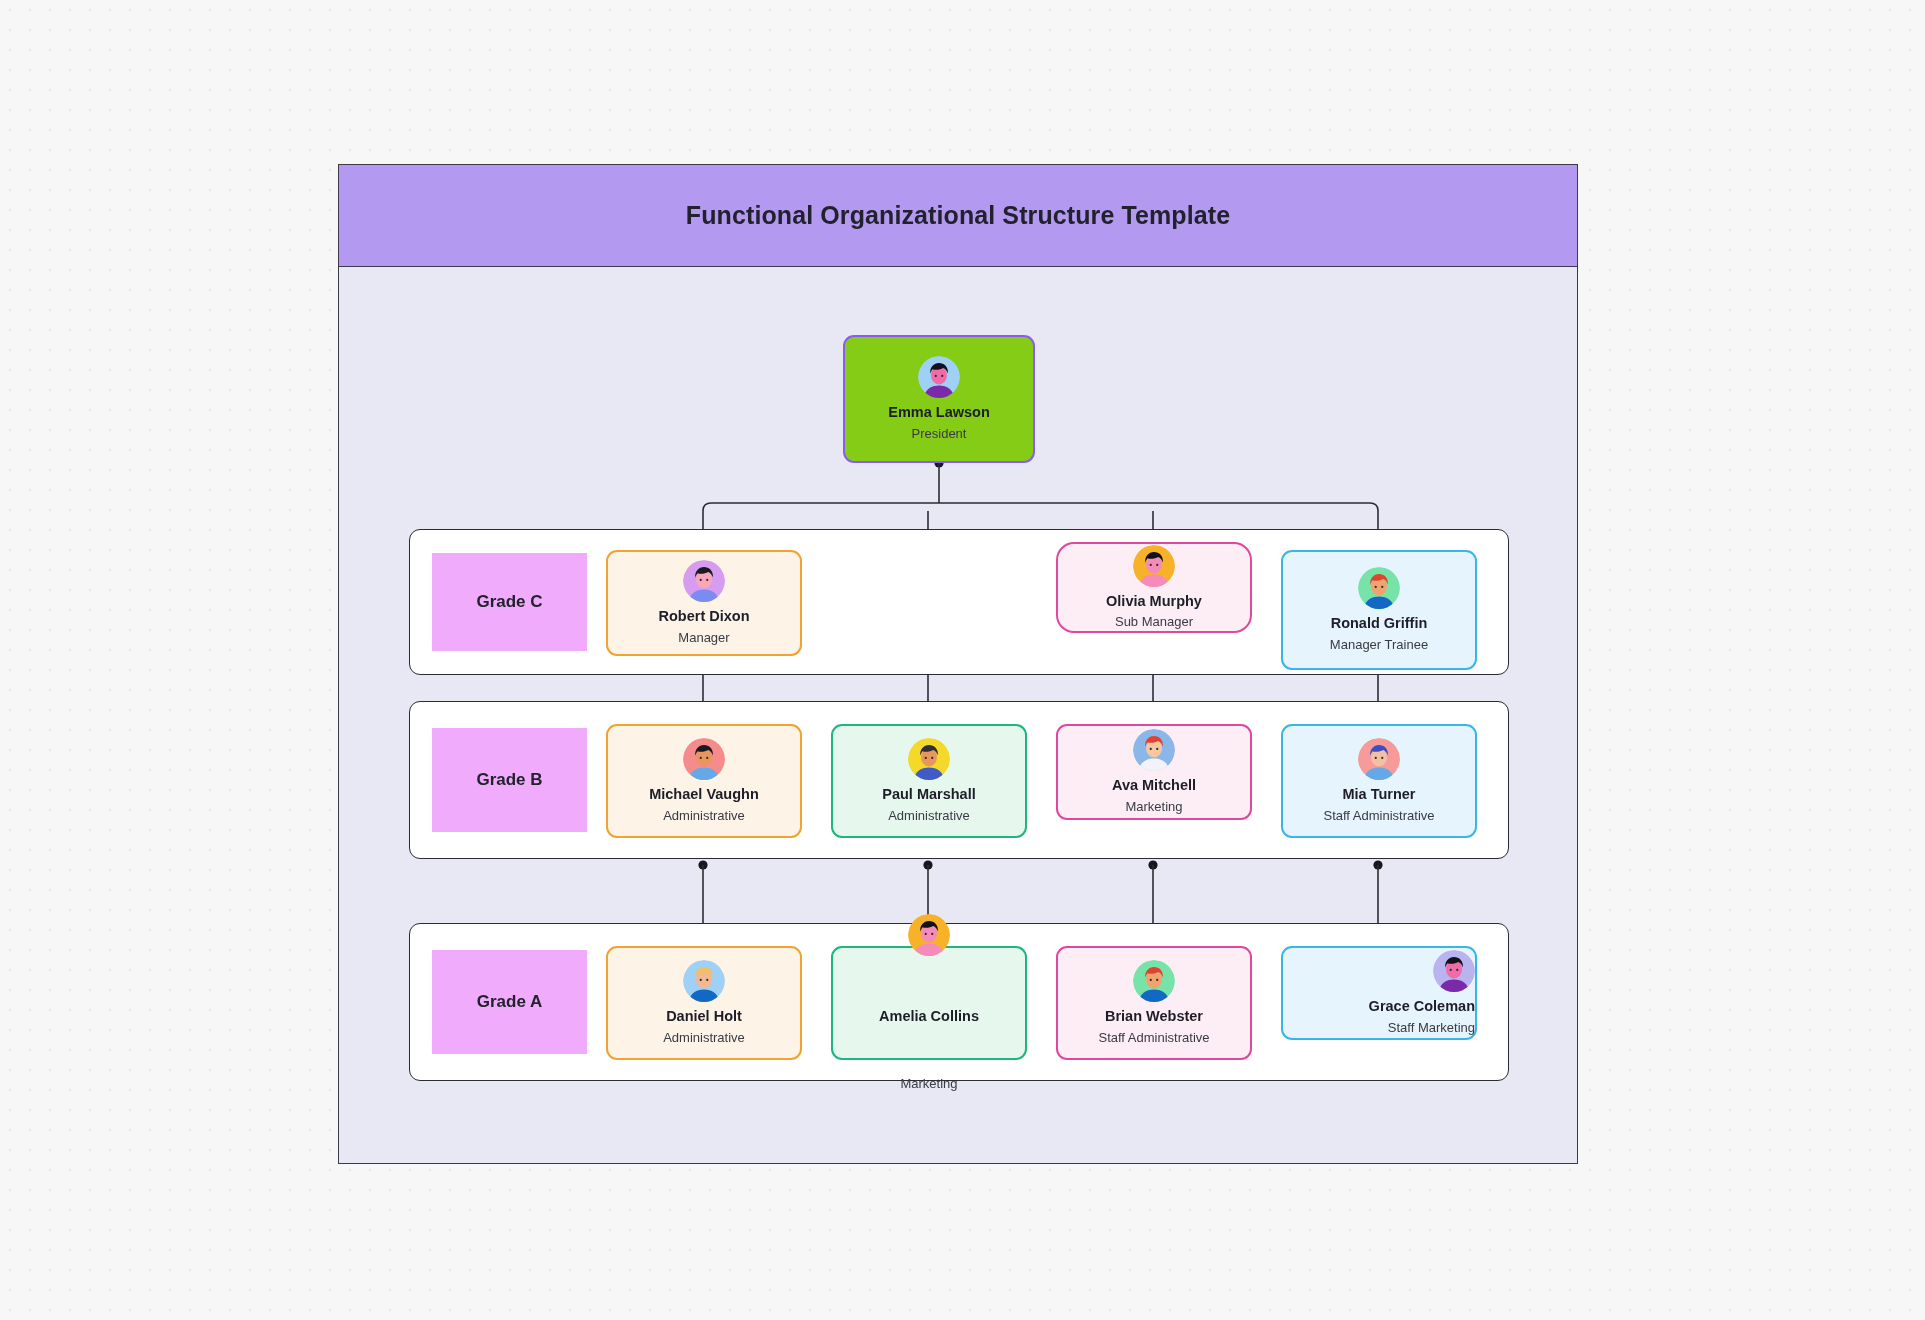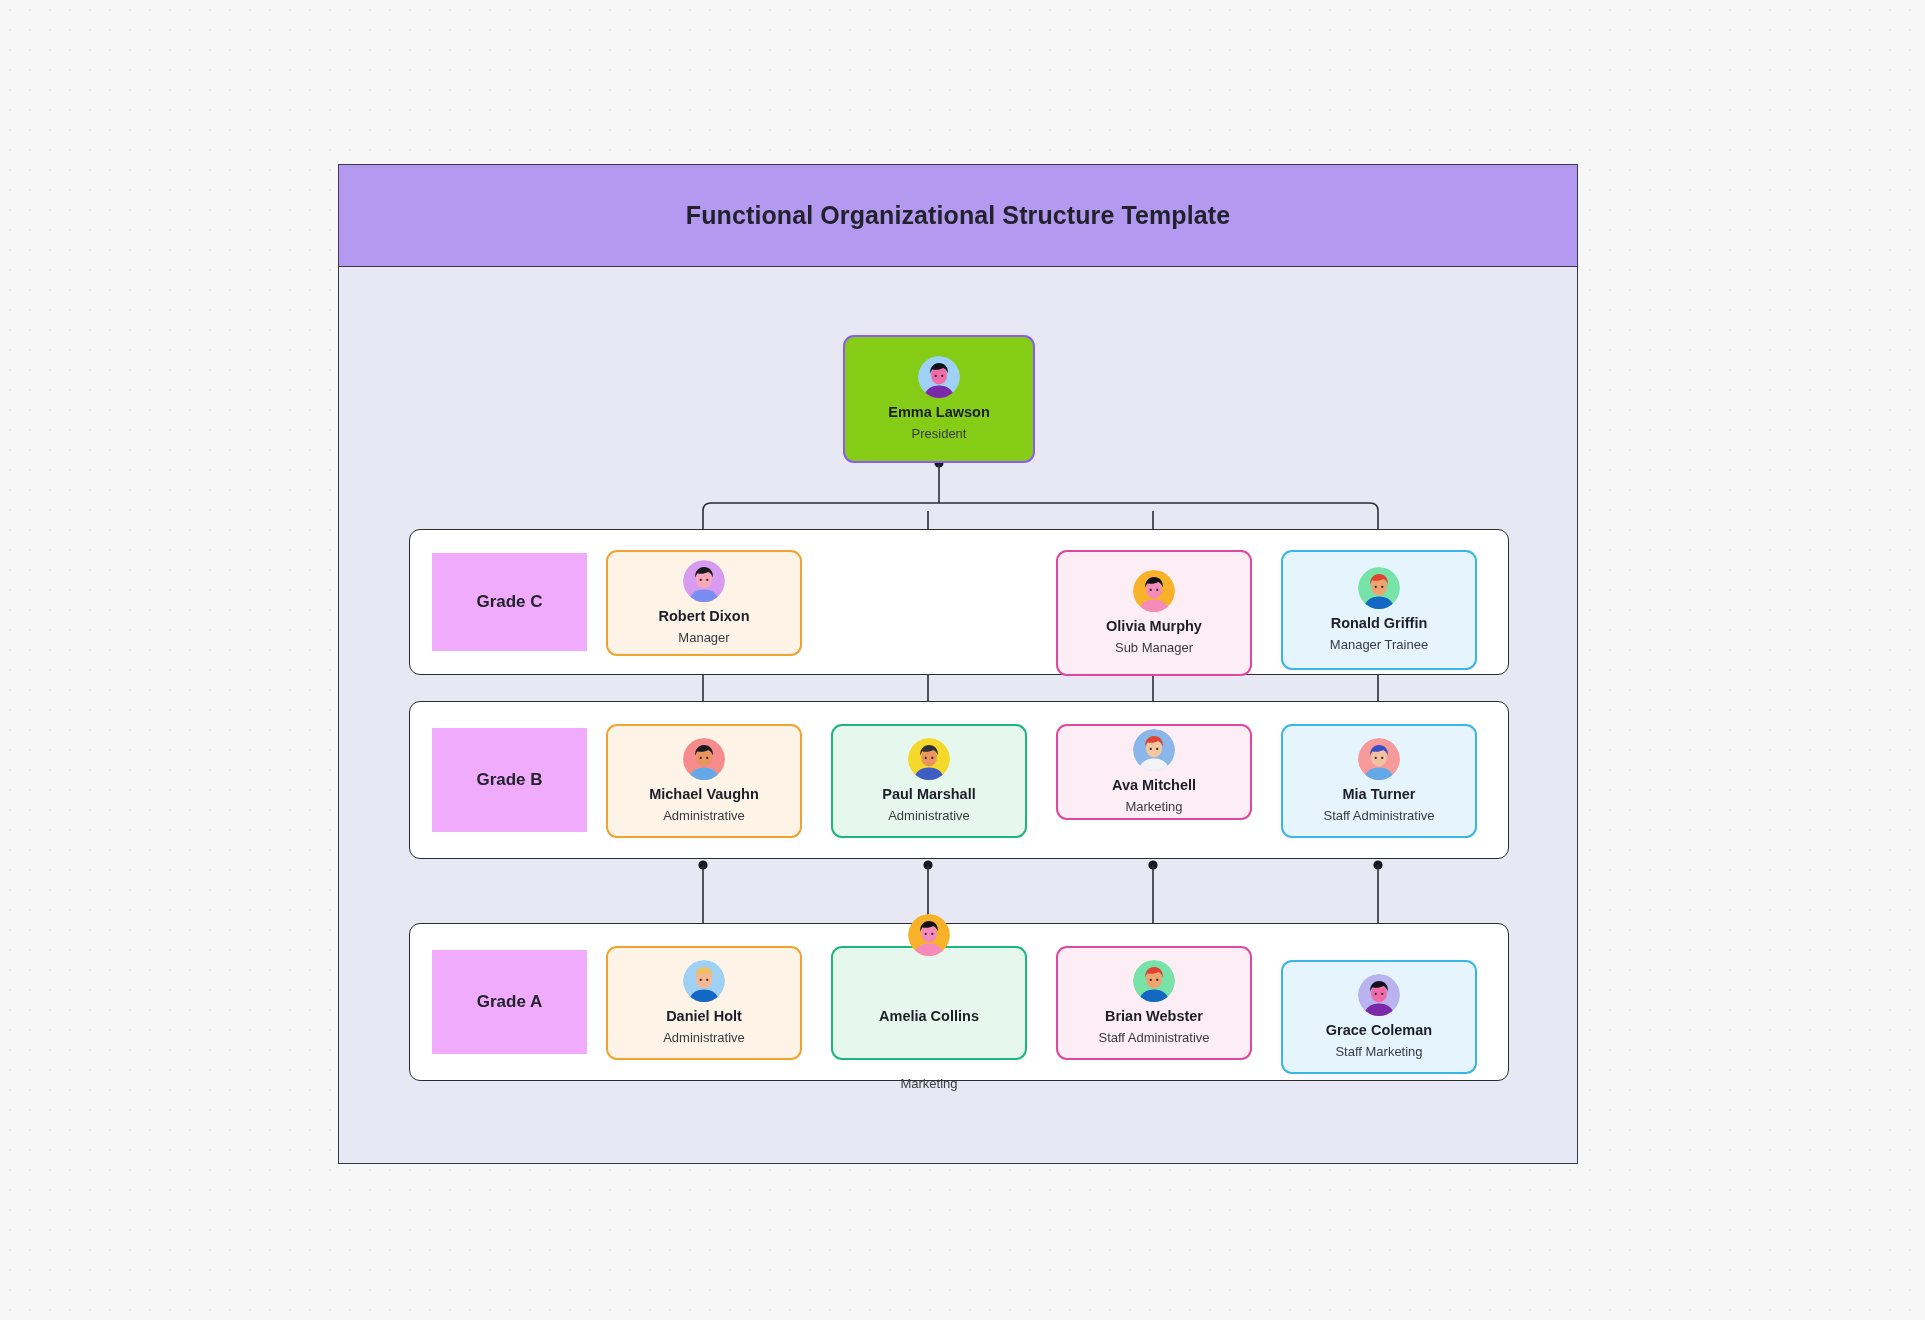--- a/index.html
+++ b/index.html
@@ -220,21 +220,21 @@
             <path d="M6 40c0-8 6.3-12 14-12s14 4 14 12z" fill="#7b8cf0"></path>
             <ellipse cx="20" cy="18.5" rx="7.6" ry="8.6" fill="#f9a7b8"></ellipse>
             <path d="M11.6 17c-.5-6.4 3.4-10.3 8.4-10.3s9 3.6 8.5 10c-1.2-3-2.3-4.6-4.6-5.3-2.6 1.9-8.2 2-10 1.1-1 1.1-1.7 2.6-2.3 4.5z" fill="#1a1a22"></path>
             <circle cx="16.9" cy="19" r="1.05" fill="#2a2a30"></circle>
             <circle cx="23.1" cy="19" r="1.05" fill="#2a2a30"></circle>
           </svg>
         </div>
         <div class="nname">Robert Dixon</div>
         <div class="nrole">Manager</div>
       </div>
-      <div class="node theme-pink" style="left: 646px; top: 20px; width: 196px; height: 126px;">
+      <div class="node theme-pink" style="left: 646px; top: 12px; width: 196px; height: 91px; border-radius: 18px;">
         <div class="avatar">
           <svg viewBox="0 0 40 40">
             <circle cx="20" cy="20" r="20" fill="#f7b22a"></circle>
             <path d="M6 40c0-8 6.3-12 14-12s14 4 14 12z" fill="#f58bb8"></path>
             <ellipse cx="20" cy="18.5" rx="7.6" ry="8.6" fill="#f58bb8"></ellipse>
             <path d="M11.6 17c-.5-6.4 3.4-10.3 8.4-10.3s9 3.6 8.5 10c-1.2-3-2.3-4.6-4.6-5.3-2.6 1.9-8.2 2-10 1.1-1 1.1-1.7 2.6-2.3 4.5z" fill="#12121a"></path>
             <circle cx="16.9" cy="19" r="1.05" fill="#2a2a30"></circle>
             <circle cx="23.1" cy="19" r="1.05" fill="#2a2a30"></circle>
           </svg>
         </div>
@@ -352,21 +352,21 @@
             <path d="M6 40c0-8 6.3-12 14-12s14 4 14 12z" fill="#1368c4"></path>
             <ellipse cx="20" cy="18.5" rx="7.6" ry="8.6" fill="#f0a36e"></ellipse>
             <path d="M11.6 17c-.5-6.4 3.4-10.3 8.4-10.3s9 3.6 8.5 10c-1.2-3-2.3-4.6-4.6-5.3-2.6 1.9-8.2 2-10 1.1-1 1.1-1.7 2.6-2.3 4.5z" fill="#e0432f"></path>
             <circle cx="16.9" cy="19" r="1.05" fill="#2a2a30"></circle>
             <circle cx="23.1" cy="19" r="1.05" fill="#2a2a30"></circle>
           </svg>
         </div>
         <div class="nname">Brian Webster</div>
         <div class="nrole">Staff Administrative</div>
       </div>
-      <div class="node theme-blue" style="left: 871px; top: 36px; width: 196px; height: 114px;">
+      <div class="node theme-blue" style="left: 871px; top: 22px; width: 196px; height: 94px; align-items: flex-end;">
         <div class="avatar">
           <svg viewBox="0 0 40 40">
             <circle cx="20" cy="20" r="20" fill="#b9b3f0"></circle>
             <path d="M6 40c0-8 6.3-12 14-12s14 4 14 12z" fill="#7a2aa8"></path>
             <ellipse cx="20" cy="18.5" rx="7.6" ry="8.6" fill="#f06ba8"></ellipse>
             <path d="M11.6 17c-.5-6.4 3.4-10.3 8.4-10.3s9 3.6 8.5 10c-1.2-3-2.3-4.6-4.6-5.3-2.6 1.9-8.2 2-10 1.1-1 1.1-1.7 2.6-2.3 4.5z" fill="#12121a"></path>
             <circle cx="16.9" cy="19" r="1.05" fill="#2a2a30"></circle>
             <circle cx="23.1" cy="19" r="1.05" fill="#2a2a30"></circle>
           </svg>
         </div>

